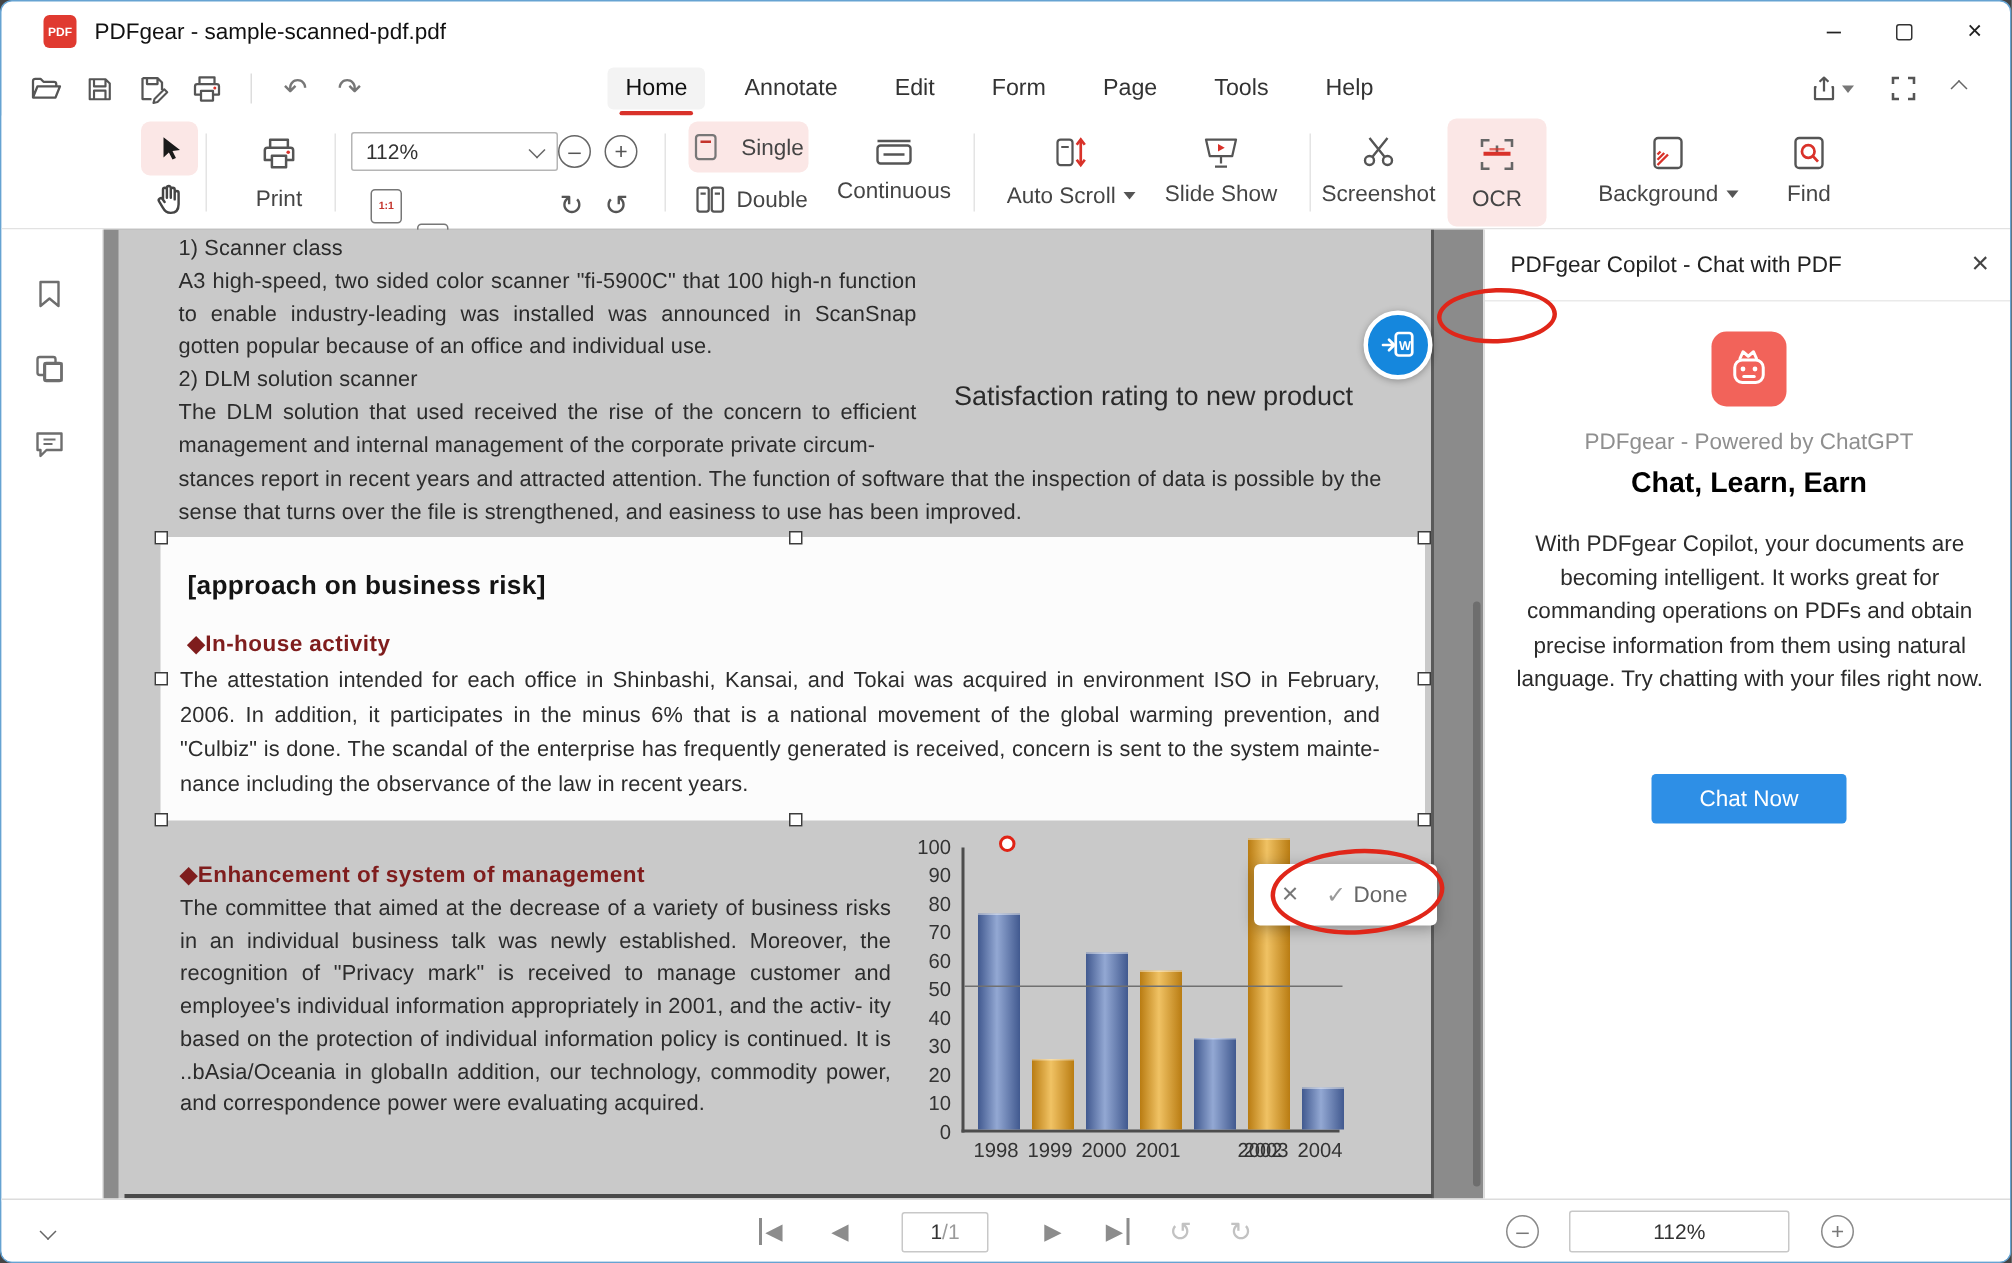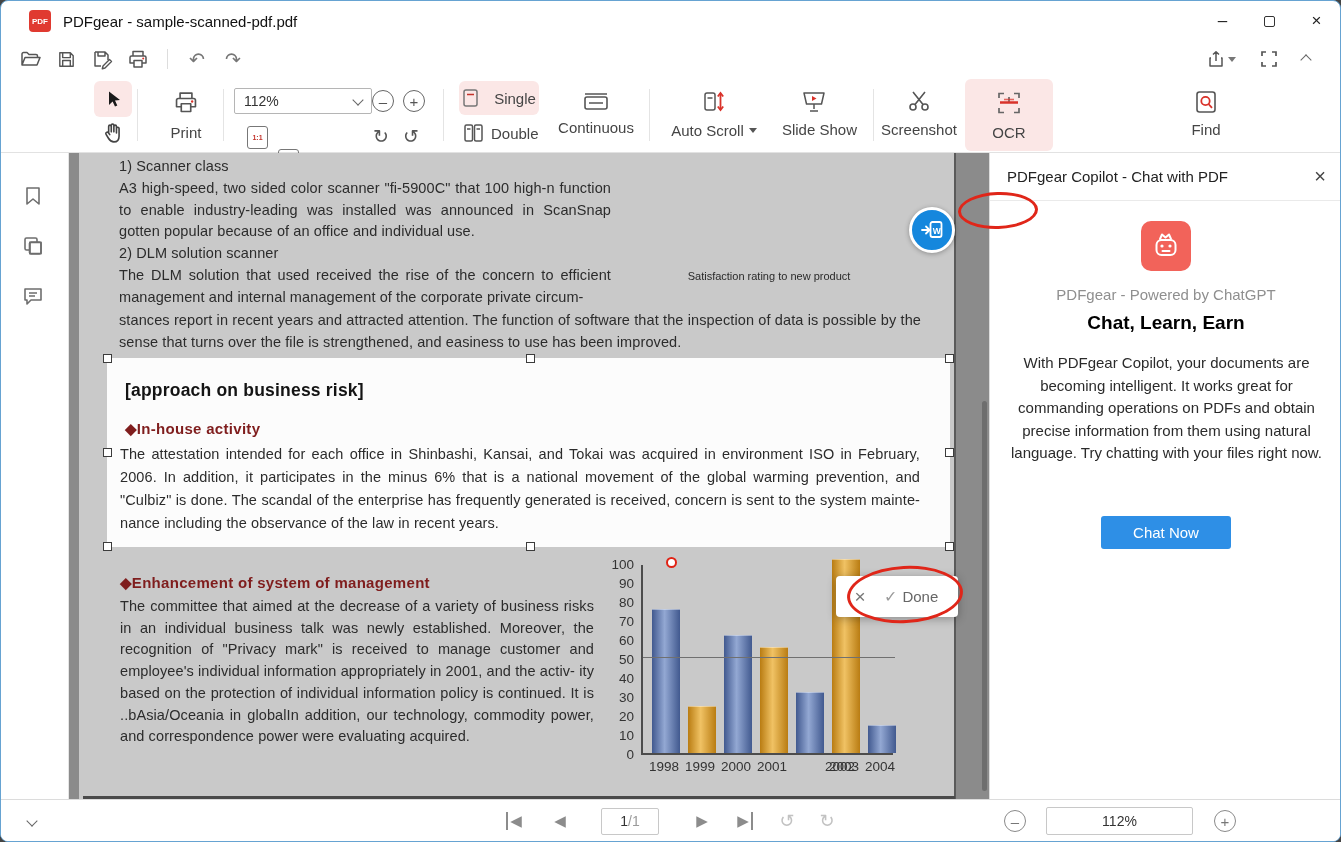--- a/index.html
+++ b/index.html
@@ -63,21 +63,21 @@
   .handle{position:absolute;width:9px;height:9px;background:#fff;border:1.5px solid #3c3c3c;}
   .rot-handle{position:absolute;width:11px;height:11px;border:2px solid #e02315;background:#fff;border-radius:50%;}
   
   .pie-wrap{position:absolute;left:508px;top:-62px;width:292px;height:215px;}
   .pie-rim{position:absolute;left:0;top:18px;width:292px;height:150px;border-radius:50%;
     background:conic-gradient(from 0deg,#b07f16 0deg 168deg,#6d86ad 168deg 360deg);}
   .pie-top{position:absolute;left:0;top:0;width:292px;height:150px;border-radius:50%;
     background:conic-gradient(from 0deg,#dda32e 0deg 168deg,#9db4d6 168deg 360deg);}
   .pie-label{position:absolute;left:58px;top:48px;color:#ccd2da;font-size:34px;}
   .pie-label small{font-size:17px;}
-  .pie-caption{position:absolute;left:540px;top:117px;width:300px;text-align:center;font-size:11px;color:#2a2a2a;}
+  .pie-caption{position:absolute;left:540px;top:101px;width:300px;text-align:center;font-size:18px;color:#2a2a2a;}
   
   .bar-chart{position:absolute;left:530px;top:404px;width:370px;height:215px;}
   .bar-yaxis{position:absolute;left:0;top:8px;width:28px;height:190px;}
   .bar-ytick{position:absolute;right:3px;font-size:13.5px;color:#333;}
   .bar-plot{position:absolute;left:32px;top:8px;width:252px;height:190px;
     border-left:2px solid #4c4c4c;border-bottom:2px solid #4c4c4c;}
   .bar{position:absolute;bottom:0;border-top:1px solid rgba(255,255,255,.45);}
   .gridline{position:absolute;left:0;right:-2px;height:1px;background:#707070;}
   .bar-xlabels{position:absolute;left:32px;top:202px;width:280px;height:18px;}
   .bar-xlabel{position:absolute;width:38px;text-align:center;font-size:13.5px;color:#333;}
@@ -163,20 +163,29 @@
       </div>
       <div class="qa-sep"></div>
       <div class="qa-btn">
           <span class="glyph">↶</span>
         </div>
       <div class="qa-btn">
           <span class="glyph">↷</span>
         </div>
     </div>
 
+    <div class="menu-tabs">
+      <div class="tab active"><span>Home</span><span class="tab-underline"></span></div>
+      <div class="tab">Annotate</div>
+      <div class="tab">Edit</div>
+      <div class="tab">Form</div>
+      <div class="tab">Page</div>
+      <div class="tab">Tools</div>
+      <div class="tab">Help</div>
+    </div>
 
     <div class="right-ctrl">
       <div style="display:flex;align-items:center;">
         <svg width="20" height="20" viewBox="0 0 20 20">
             <path d="M10 12 V3 M7 5.5 L10 2.8 L13 5.5 M5 9 H4 v8 h12 V9 h-1" fill="none" stroke="#555" stroke-width="1.5" stroke-linejoin="round"></path>
           </svg>
         <span class="caret-down" style="border-top-color:#777;margin-left:2px;"></span>
       </div>
       <div>
         <svg width="18" height="18" viewBox="0 0 18 18">
@@ -289,48 +298,60 @@
         <span class="tb-label">Auto Scroll</span>
           <span class="caret-down"></span>
       </div>
     </div>
     <div class="abs" style="left:770px;top:12px;width:86px;text-align:center;">
       <svg width="28" height="26" viewBox="0 0 28 26" style="margin:0 auto;">
           <path d="M4 4 h20 l-2.5 11 h-15 Z" fill="none" stroke="#555" stroke-width="1.5" stroke-linejoin="round"></path>
           <path d="M14 15 v5 M10 22 h8" stroke="#555" stroke-width="1.5"></path>
           <path d="M12 7 l4.5 2.5 L12 12 Z" fill="#d9322a"></path>
         </svg>
-      <div class="tb-label" style="margin-top:6px;text-align:right;">Slide Show</div>
+      <div class="tb-label" style="margin-top:6px;">Slide Show</div>
     </div>
     <div class="tb-sep" style="left:872px;"></div>
 
     <div class="abs" style="left:874px;top:12px;width:88px;text-align:center;">
       <svg width="28" height="26" viewBox="0 0 28 26" style="margin:0 auto;">
           <g fill="none" stroke="#555" stroke-width="1.6">
             <circle cx="8" cy="18" r="3"></circle>
             <circle cx="20" cy="18" r="3"></circle>
             <path d="M10 15.5 L20 3 M18 15.5 L8 3"></path>
           </g>
         </svg>
       <div class="tb-label" style="margin-top:6px;">Screenshot</div>
     </div>
 
-    <div class="abs pink" style="left:964px;top:2px;width:88px;height:72px;text-align:center;">
+    <div class="abs pink" style="left:964px;top:2px;width:66px;height:72px;text-align:center;">
       <svg width="28" height="28" viewBox="0 0 28 28" style="margin:10px auto 0;">
           <g fill="none" stroke="#666" stroke-width="1.7">
             <path d="M4 9 V4.5 H9 M19 4.5 H24 V9 M24 19 v4.5 H19 M9 23.5 H4 V19"></path>
           </g>
           <path d="M14 8 v6" stroke="#666" stroke-width="1.7"></path>
           <path d="M5 13.5 h18" stroke="#d9322a" stroke-width="2.6"></path>
           <path d="M9 10.5 h10" stroke="#d9322a" stroke-width="1.6" opacity=".7"></path>
         </svg>
       <div class="tb-label" style="margin-top:7px;">OCR</div>
     </div>
     <div class="red-ellipse" style="left:957px;top:115px;width:80px;height:37px;transform:rotate(-2deg);z-index:5;"></div>
 
+    <div class="abs" style="left:1055px;top:12px;width:112px;text-align:center;">
+      <svg width="26" height="26" viewBox="0 0 26 26" style="margin:0 auto;">
+          <rect x="4" y="3" width="18" height="20" rx="2.5" fill="none" stroke="#555" stroke-width="1.6"></rect>
+          <g stroke="#d9322a" stroke-width="1.6">
+            <path d="M6 21 L13 14 M6 17.5 L10.5 13 M6 14 L8 12"></path>
+          </g>
+        </svg>
+      <div style="display:flex;align-items:center;justify-content:center;margin-top:6px;">
+        <span class="tb-label">Background</span>
+          <span class="caret-down"></span>
+      </div>
+    </div>
     <div class="abs" style="left:1180px;top:12px;width:50px;text-align:center;">
       <svg width="26" height="26" viewBox="0 0 26 26" style="margin:0 auto;">
           <rect x="4" y="3" width="18" height="20" rx="2.5" fill="none" stroke="#555" stroke-width="1.6"></rect>
           <circle cx="12.5" cy="12" r="4.2" fill="none" stroke="#d9322a" stroke-width="1.8"></circle>
           <path d="M15.5 15 L19 18.8" stroke="#d9322a" stroke-width="1.8"></path>
         </svg>
       <div class="tb-label" style="margin-top:6px;">Find</div>
     </div>
   </div>
 

